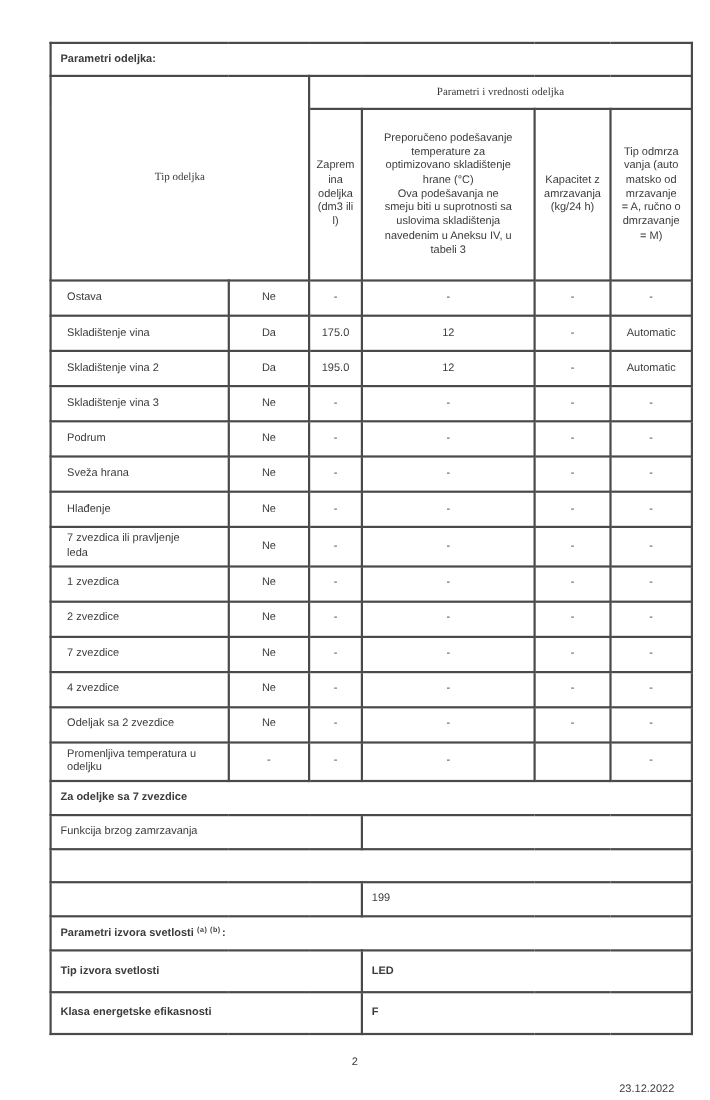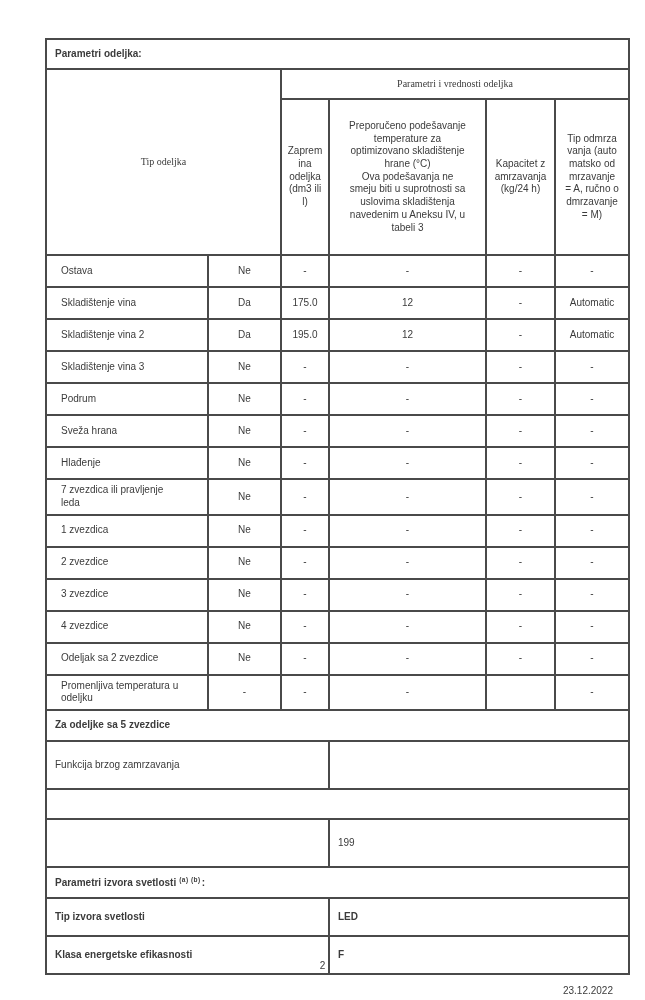--- a/index.html
+++ b/index.html
@@ -28,21 +28,21 @@
   }
   .c-bold{font-weight:bold;}
   .c-left{text-align:left;}
   .c-center{text-align:center;}
   .pre{white-space:pre-line;padding-left:14px;}
   .c-head{text-align:center;padding:20px 3px;}
   .row-title td{height:30px;margin-left:40px;}
   .row-group td{height:30px;font-family:Liberation Serif, serif;}
   .row-data td{height:32px;}
   .row-section td{height:31px;}
-  .row-pair td{height:48px;}
+  .row-pair td{height:31px;}
   .row-spacer td{height:30px;}
   .row-kv td{height:38px;font-weight:bold;}
   .sup{
     font-size:6.5px;
     vertical-align:4px;
     margin:0 1px 0 3px;
     letter-spacing:0.5px;
     font-weight:bold;
   }
   .footer{
@@ -181,21 +181,21 @@
   </tr>
       <tr class="row-data">
     <td class="c-left pre">2 zvezdice</td>
     <td class="c-center">Ne</td>
     <td class="c-center">-</td>
     <td class="c-center">-</td>
     <td class="c-center">-</td>
     <td class="c-center">-</td>
   </tr>
       <tr class="row-data">
-    <td class="c-left pre">3 zvezdice</td>
+    <td class="c-left pre">7 zvezdice</td>
     <td class="c-center">Ne</td>
     <td class="c-center">-</td>
     <td class="c-center">-</td>
     <td class="c-center">-</td>
     <td class="c-center">-</td>
   </tr>
       <tr class="row-data">
     <td class="c-left pre">4 zvezdice</td>
     <td class="c-center">Ne</td>
     <td class="c-center">-</td>
@@ -217,21 +217,21 @@
     <td class="c-center">-</td>
     <td class="c-center">-</td>
     <td class="c-center">-</td>
     <td class="c-center"></td>
     <td class="c-center">-</td>
   </tr>
     </tbody>
 
   <tbody>
     <tr class="row-section">
-      <td colspan="6" class="c-bold c-left">Za odeljke sa 5 zvezdice</td>
+      <td colspan="6" class="c-bold c-left">Za odeljke sa 7 zvezdice</td>
     </tr>
     <tr class="row-pair">
       <td colspan="3" class="c-left">Funkcija brzog zamrzavanja</td>
       <td colspan="3" class="c-left"></td>
     </tr>
     <tr class="row-spacer">
       <td colspan="6"></td>
     </tr>
     <tr class="row-pair">
       <td colspan="3" class="c-left"></td>

